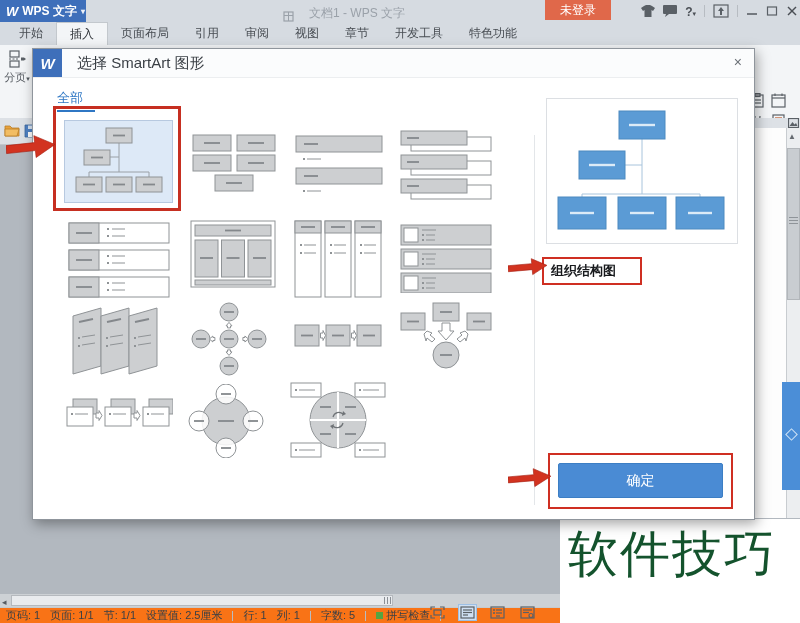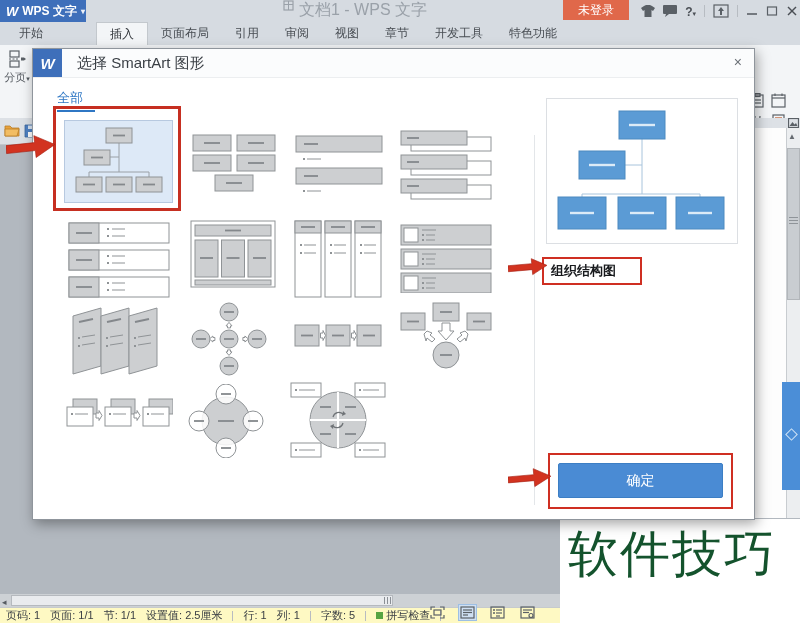--- a/index.html
+++ b/index.html
@@ -5,50 +5,50 @@
   html,body{margin:0;padding:0;}
   #screen{position:relative;width:800px;height:623px;overflow:hidden;
     background:#b2b8bf;font-family:"Liberation Sans",sans-serif;
     -webkit-font-smoothing:antialiased;}
   
   .titlebar{position:absolute;left:0;top:0;width:800px;height:22px;background:#d6dbe1;}
   .logo{position:absolute;left:0;top:0;height:22px;width:86px;background:#3e6fba;color:#fff;
     display:flex;align-items:center;gap:4px;padding-left:6px;box-sizing:border-box;font-size:12px;font-weight:bold;}
   .logo .w{font-style:italic;font-size:13px;}
   .logo .dd{font-size:8px;opacity:.9;}
-  .doctitle{position:absolute;left:283px;top:0;height:22px;display:flex;align-items:flex-start;gap:5px;
-    color:#9aa1a9;font-size:16px;}
-  .login{position:absolute;left:563px;top:0;width:66px;height:20px;background:#e0684a;color:#fff;
+  .doctitle{position:absolute;left:283px;top:0;height:22px;display:flex;align-items:flex-end;gap:15px;
+    color:#9aa1a9;font-size:12px;}
+  .login{position:absolute;left:545px;top:0;width:66px;height:20px;background:#e0684a;color:#fff;
     font-size:12px;display:flex;align-items:center;justify-content:center;}
   .tb-icons{position:absolute;right:2px;top:0;height:22px;display:flex;align-items:center;gap:8px;color:#4a4f55;}
   .tb-icons .sep{width:1px;height:12px;background:#b7bcc2;}
   .helpq{font-size:12px;color:#4a4f55;font-weight:bold;}
   
   .tabsrow{position:absolute;left:0;top:22px;width:800px;height:23px;background:#d6dbe1;display:flex;align-items:stretch;padding-left:6px;}
   .rtab{font-size:12px;color:#474c52;padding:0 13px;line-height:23px;cursor:default;}
-  .rtab.active{background:#f3f5f7;color:#2b2f34;border:1px solid #c3c8cd;border-bottom:none;margin-left:40px;}
+  .rtab.active{background:#f3f5f7;color:#2b2f34;border:1px solid #c3c8cd;border-bottom:none;}
   
   .ribbon{position:absolute;left:0;top:45px;width:800px;height:73px;background:#f3f5f7;border-bottom:1px solid #ccd0d4;}
   .pagebreak{position:absolute;left:2px;top:5px;width:30px;text-align:center;color:#555a60;font-size:11px;}
   .qat{position:absolute;left:0;top:118px;width:800px;height:26px;background:#dde1e6;border-bottom:1px solid #c2c7cc;}
   .ribbon-right-icons{position:absolute;right:2px;top:48px;display:flex;flex-wrap:wrap;width:48px;gap:6px;color:#5a6066;}
   .chev{position:absolute;right:2px;top:70px;color:#7a8086;font-size:13px;}
   
   .pagewhite{position:absolute;left:755px;top:128px;width:31px;height:390px;background:#fdfdfd;}
   .vscroll{position:absolute;left:786px;top:128px;width:14px;height:390px;background:#eceef0;border-left:1px solid #c8ccd0;}
   .vthumb{position:absolute;left:787px;top:148px;width:13px;height:152px;background:#c9cdd1;border:1px solid #b2b6ba;box-sizing:border-box;}
   .grip{position:absolute;left:789px;top:220px;width:9px;height:1px;background:#8f9499;box-shadow:0 3px 0 #8f9499,0 -3px 0 #8f9499;}
   .bluetab{position:absolute;left:782px;top:382px;width:18px;height:108px;background:#4b8ed7;}
   .bluetab .dia{position:absolute;left:5px;top:48px;width:7px;height:7px;border:1px solid #cfe3f6;transform:rotate(45deg);}
   .hscroll{position:absolute;left:0;top:594px;width:800px;height:13px;background:#cdd1d5;}
   .hthumb{position:absolute;left:11px;top:595px;width:382px;height:11px;background:#e9ebee;border:1px solid #b5b9be;box-sizing:border-box;}
   .hgrip{position:absolute;left:384px;top:597px;width:1px;height:7px;background:#8a8f95;box-shadow:3px 0 0 #8a8f95,6px 0 0 #8a8f95;}
   .larrow{position:absolute;left:2px;top:597px;font-size:9px;color:#565b61;}
   
-  .statusbar{position:absolute;left:0;top:607px;width:800px;height:16px;background:#fef9c3;border-top:1px solid #c6cacd;
+  .statusbar{position:absolute;left:0;top:607px;width:800px;height:16px;background:#f97316;border-top:1px solid #c6cacd;
     display:flex;align-items:center;gap:10px;padding-left:6px;font-size:11px;color:#3c4045;box-sizing:border-box;}
   .statusbar .sep{width:1px;height:10px;background:#b8bcc1;}
   .greensq{display:inline-block;width:7px;height:7px;background:#56a442;margin-right:3px;}
   .viewicons{position:absolute;left:428px;top:604px;display:flex;gap:11px;align-items:center;}
   .vicon{width:19px;height:17px;display:flex;align-items:center;justify-content:center;}
   .vicon.active{background:#cfe0f3;border:1px solid #9dbfe4;box-sizing:border-box;}
   
   .wmbox{position:absolute;left:560px;top:519px;width:240px;height:104px;background:#fff;z-index:6;}
   .wmtext{position:absolute;left:8px;top:2px;font-size:50px;color:#14532d;letter-spacing:2px;white-space:nowrap;font-family:"Liberation Sans",sans-serif;}
   

